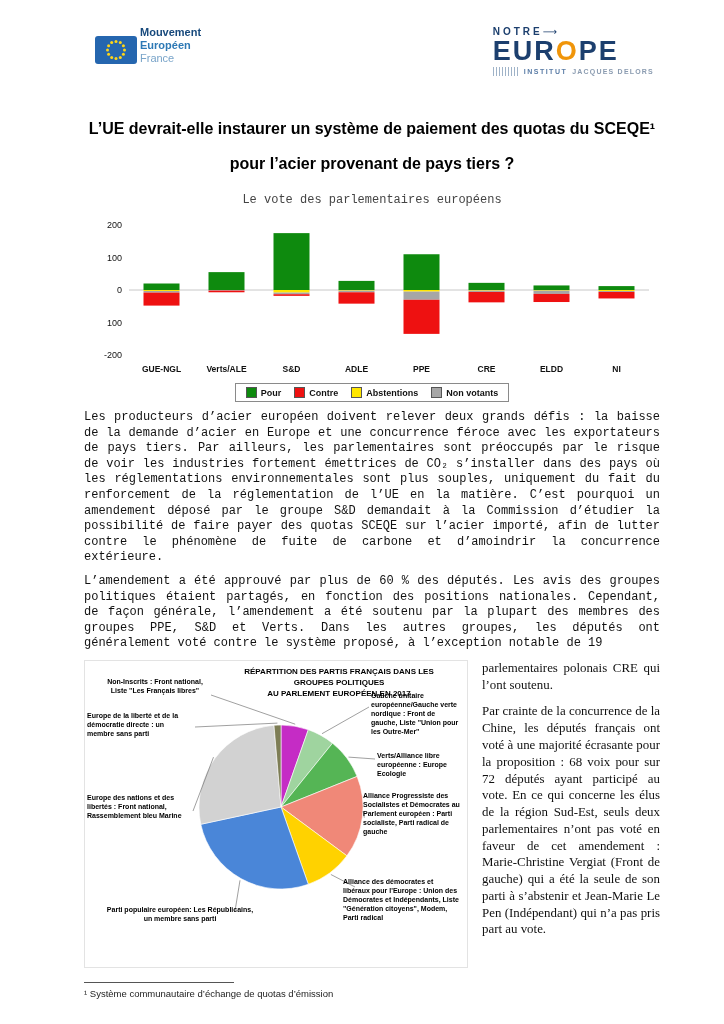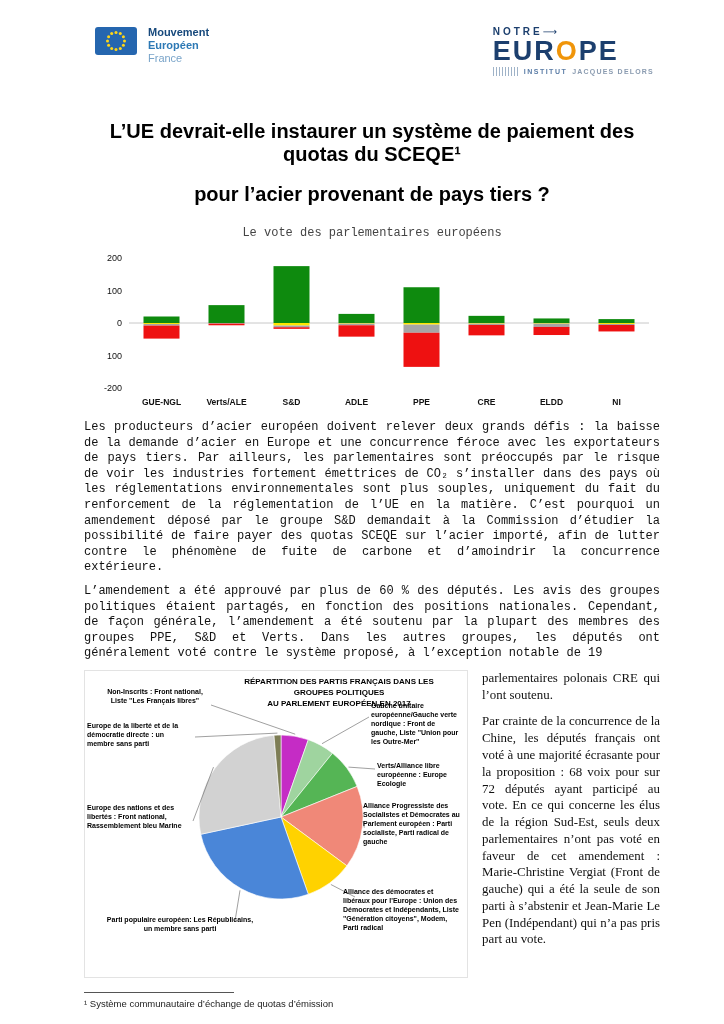--- a/index.html
+++ b/index.html
@@ -1,38 +1,38 @@
 <!DOCTYPE html>
 <html><head>
 <meta charset="utf-8">
 <style>
   html,body{margin:0;padding:0;background:#ffffff;}
   .page{width:724px;height:1024px;overflow:hidden;background:#fff;box-sizing:border-box;
         padding:26px 64px 0 84px;position:relative;font-family:"Liberation Serif",serif;color:#111;}
   
   .header{display:flex;justify-content:space-between;align-items:flex-start;height:60px;}
-  .logo-left{display:flex;align-items:flex-start;gap:10px;margin-left:10px;}
+  .logo-left{display:flex;align-items:flex-end;gap:2px;margin-left:10px;}
   .eu-flag{display:block;}
   .me-text{font-family:"Liberation Sans",sans-serif;font-size:11px;line-height:1.18;}
   .me-1{color:#17497c;font-weight:700;}
   .me-2{color:#2d79b5;font-weight:700;}
   .me-3{color:#79a4c9;}
   .logo-right{text-align:left;margin-right:6px;font-family:"Liberation Sans",sans-serif;}
   .ne-top{font-size:10px;font-weight:700;letter-spacing:3px;color:#1c3f6e;}
   .ne-arrow{color:#1c3f6e;letter-spacing:0;font-weight:400;}
   .ne-main{font-size:27px;font-weight:700;letter-spacing:2px;color:#1c3f6e;line-height:1.05;}
   .ne-o{color:#f0950a;}
   .ne-sub{display:flex;align-items:center;gap:5px;margin-top:2px;}
   .ne-hatch{display:inline-block;width:26px;height:9px;
             background:repeating-linear-gradient(90deg,#9fb3c8 0 1px,transparent 1px 3px);}
   .ne-inst{font-size:7px;letter-spacing:1.5px;color:#5a7ca6;font-weight:700;}
   .ne-jd{font-size:7px;letter-spacing:1.2px;color:#8a9bb0;font-weight:700;}
   
   .title{margin-top:34px;text-align:center;font-family:"Liberation Sans",sans-serif;}
-  .title-line{font-size:20px;font-weight:700;color:#000;}
+  .title-line{font-size:16px;font-weight:700;color:#000;}
   .title-line + .title-line{margin-top:17px;}
   
   .chart-subtitle{margin-top:20px;text-align:center;font-family:Liberation Mono, monospace;
                   font-size:12px;color:#444;}
   .bar-svg{display:block;margin:8px auto 0;}
   .legend-wrap{text-align:center;margin-top:4px;}
   .legend{display:inline-flex;gap:13px;align-items:center;border:1px solid #8a8a8a;
           padding:3px 10px;font-family:"Liberation Sans",sans-serif;font-size:9px;font-weight:700;}
   .legend-item{display:inline-flex;align-items:center;gap:4px;}
   .swatch{display:inline-block;width:9px;height:9px;border:1px solid #555;}
@@ -148,20 +148,40 @@
         <rect x="446.5" y="75" width="36" height="0.6500000000000057" fill="#ffe600"></rect>
         <rect x="446.5" y="75.65" width="36" height="3.25" fill="#a6a6a6"></rect>
         <rect x="446.5" y="78.9" width="36" height="8.125" fill="#ee1111"></rect>
         <text x="464.5" y="157" text-anchor="middle" font-size="8.5" font-weight="700" font-family="&quot;Liberation Sans&quot;, sans-serif" fill="#111">ELDD</text>
         <rect x="511.5" y="71.1" width="36" height="3.9000000000000057" fill="#0e8a0e"></rect>
         <rect x="511.5" y="75" width="36" height="0.9749999999999943" fill="#ffe600"></rect>
         <rect x="511.5" y="75.975" width="36" height="0.9750000000000085" fill="#a6a6a6"></rect>
         <rect x="511.5" y="76.95" width="36" height="6.5" fill="#ee1111"></rect>
         <text x="529.5" y="157" text-anchor="middle" font-size="8.5" font-weight="700" font-family="&quot;Liberation Sans&quot;, sans-serif" fill="#111">NI</text>
       </svg>
+    <div class="legend-wrap">
+      <span class="legend">
+          <span class="legend-item">
+            <span class="swatch" style="background: rgb(14, 138, 14);"></span>
+            <span>Pour</span>
+          </span>
+          <span class="legend-item">
+            <span class="swatch" style="background: rgb(238, 17, 17);"></span>
+            <span>Contre</span>
+          </span>
+          <span class="legend-item">
+            <span class="swatch" style="background: rgb(255, 230, 0);"></span>
+            <span>Abstentions</span>
+          </span>
+          <span class="legend-item">
+            <span class="swatch" style="background: rgb(166, 166, 166);"></span>
+            <span>Non votants</span>
+          </span>
+        </span>
+    </div>
   </div>
 
   <div class="body-text">
     <p>Les producteurs d’acier européen doivent relever deux grands défis : la baisse de la demande d’acier en Europe et une concurrence féroce avec les exportateurs de pays tiers. Par ailleurs, les parlementaires sont préoccupés par le risque de voir les industries fortement émettrices de CO₂ s’installer dans des pays où les réglementations environnementales sont plus souples, uniquement du fait du renforcement de la réglementation de l’UE en la matière. C’est pourquoi un amendement déposé par le groupe S&amp;D demandait à la Commission d’étudier la possibilité de faire payer des quotas SCEQE sur l’acier importé, afin de lutter contre le phénomène de fuite de carbone et d’amoindrir la concurrence extérieure.</p>
     <p>L’amendement a été approuvé par plus de 60 % des députés. Les avis des groupes politiques étaient partagés, en fonction des positions nationales. Cependant, de façon générale, l’amendement a été soutenu par la plupart des membres des groupes PPE, S&amp;D et Verts. Dans les autres groupes, les députés ont généralement voté contre le système proposé, à l’exception notable de 19</p>
   </div>
 
   <div class="wrap">
     <div class="pie-box">
       <svg class="pie-svg" width="380" height="304" viewBox="0 0 380 304">

